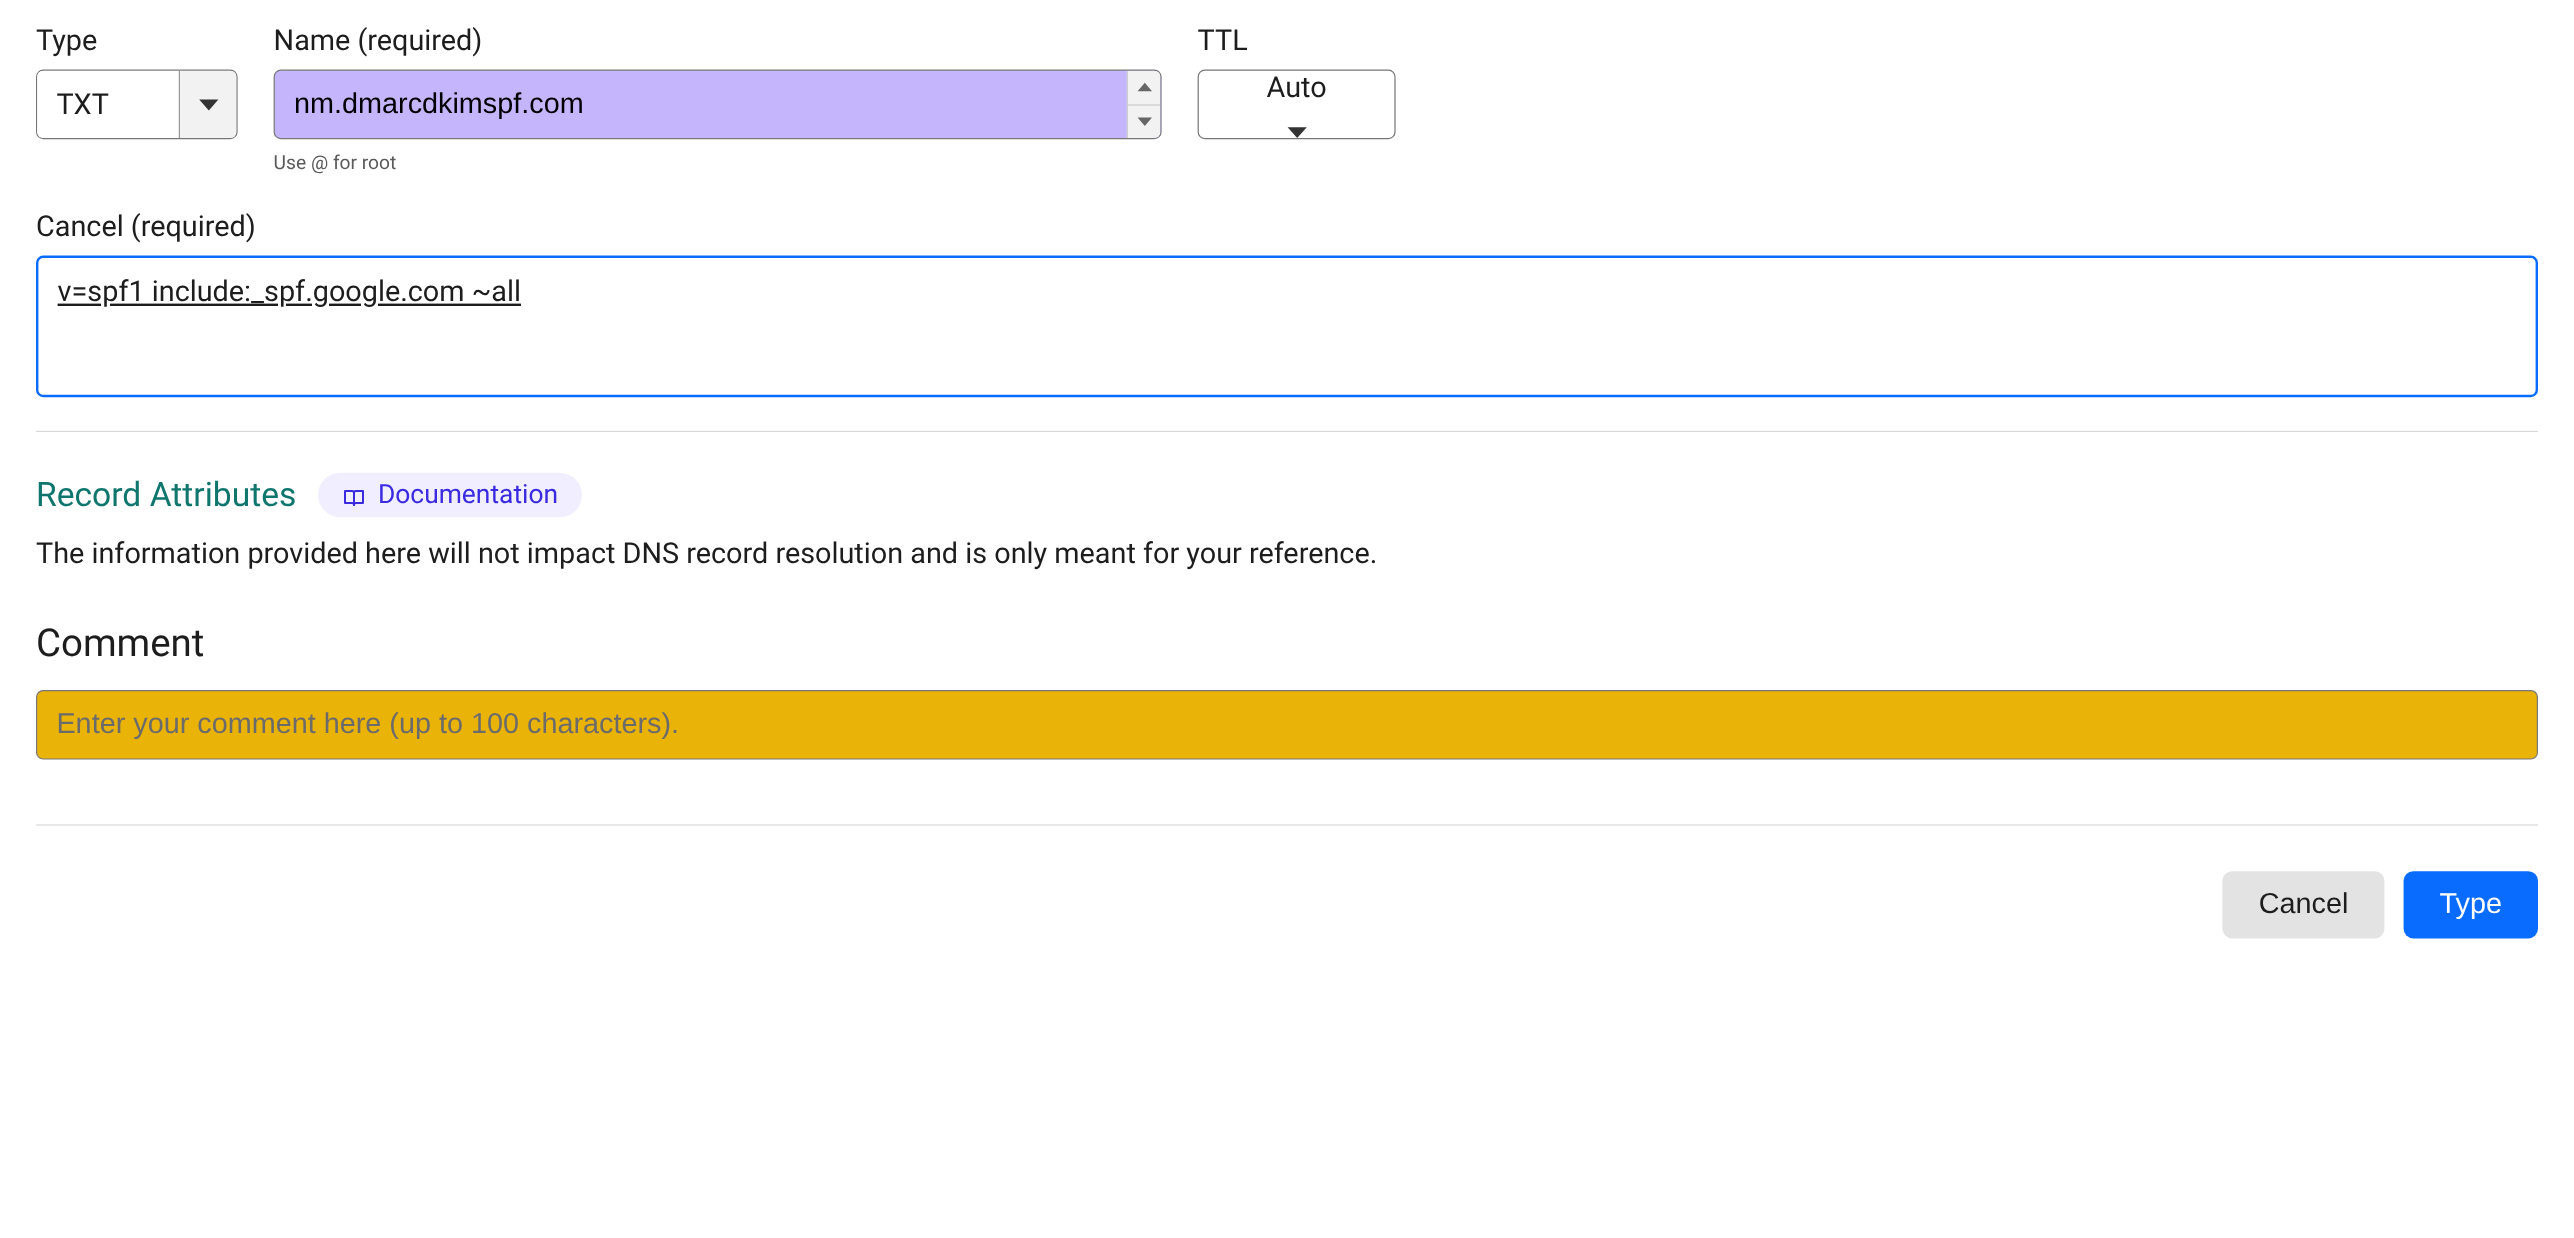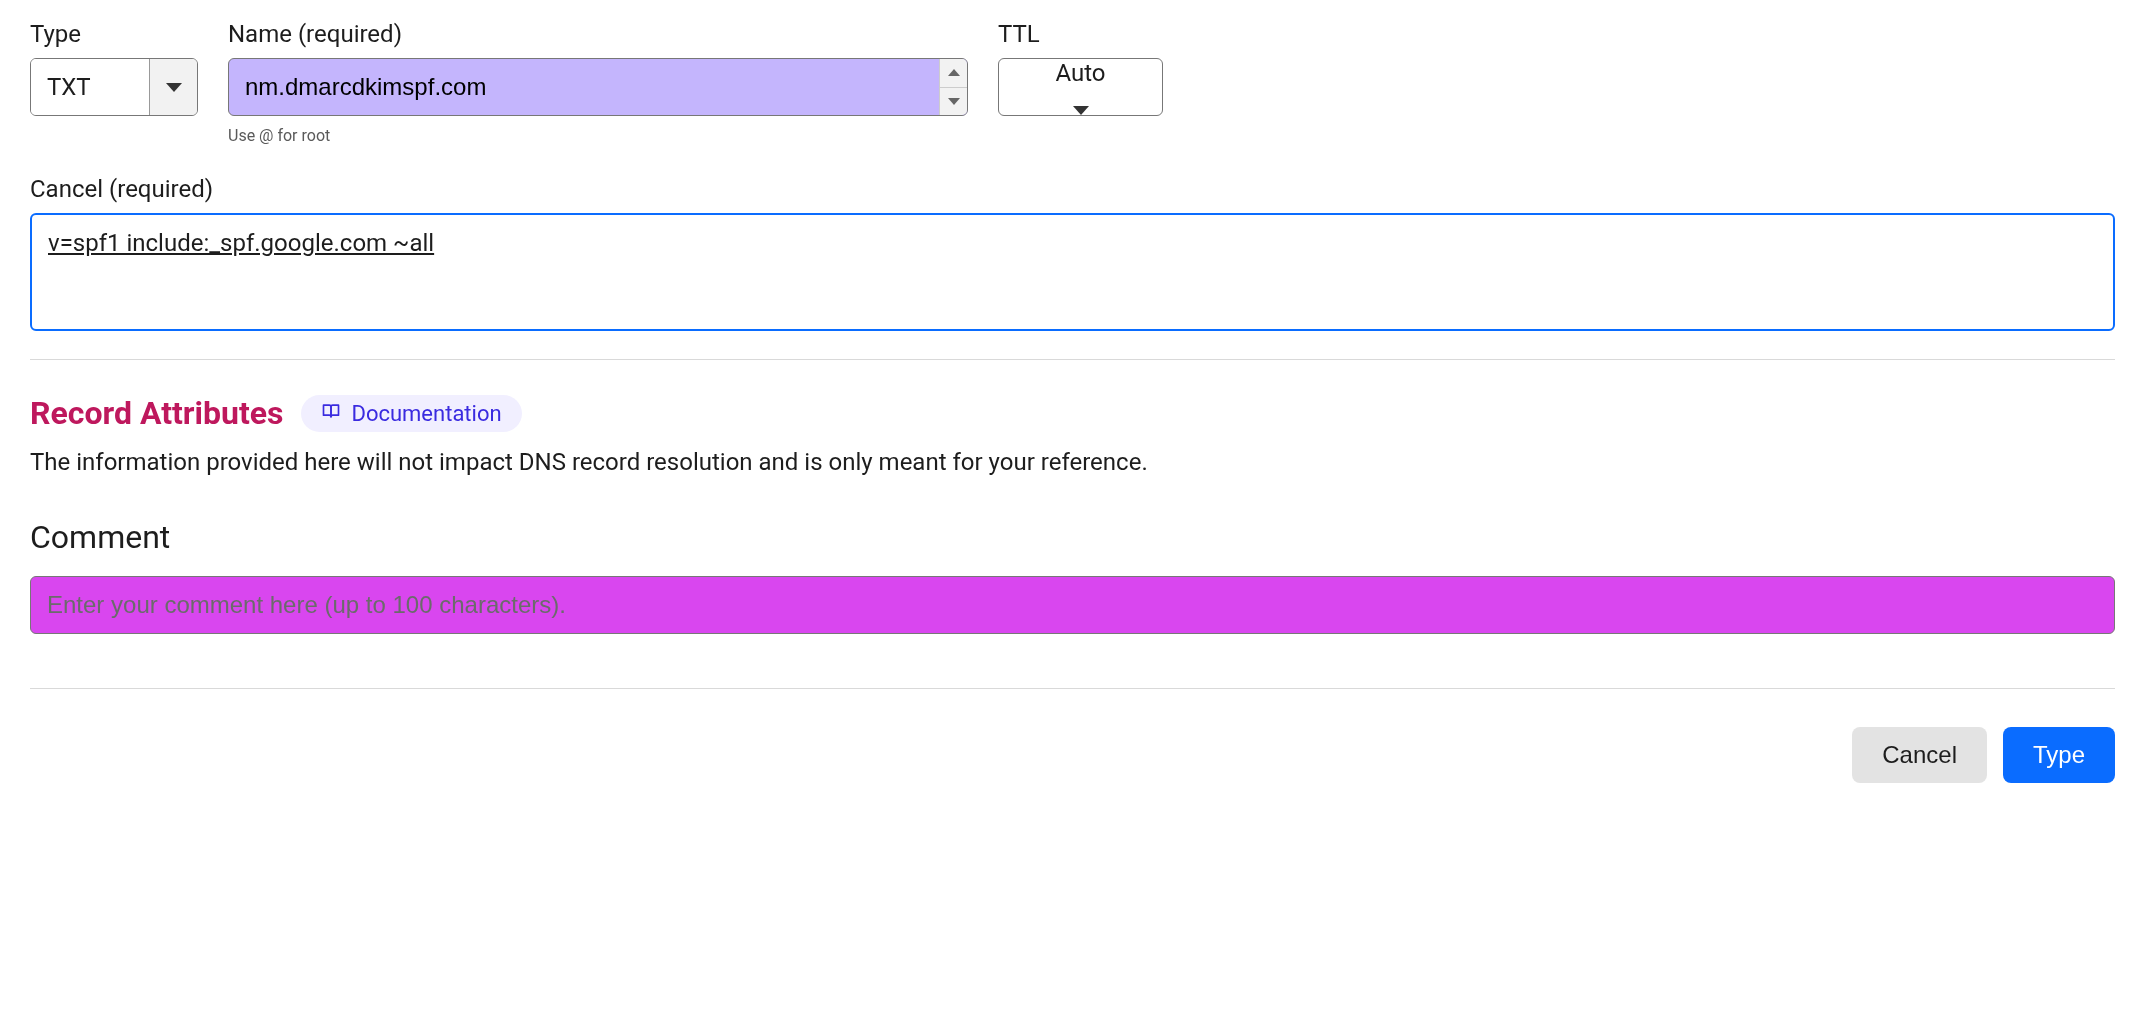--- a/index.html
+++ b/index.html
@@ -133,27 +133,27 @@
       border-top: 1px solid #d9d9d9;
       margin: 28px 0 34px 0;
     }
     .attr-header {
       display: flex;
       align-items: center;
       gap: 18px;
       margin-bottom: 12px;
     }
     .attr-title {
-      font-size: 32px;
-      font-weight: 700;
-      color: #be185d;
+      font-size: 28px;
+      font-weight: 400;
+      color: #0f766e;
     }
     .doc-badge {
       display: inline-flex;
-      align-items: flex-start;
+      align-items: flex-end;
       gap: 10px;
       background: #f1efff;
       color: #3a2be0;
       border-radius: 999px;
       padding: 6px 20px;
       font-size: 22px;
       cursor: pointer;
     }
     .doc-icon {
       width: 20px; height: 20px;
@@ -169,21 +169,21 @@
       font-size: 32px;
       margin-bottom: 20px;
     }
     .comment-input {
       width: 100%;
       height: 58px;
       border: 1px solid #777;
       border-radius: 6px;
       font-size: 24px;
       padding: 0 16px;
-      background: #d946ef;
+      background: #eab308;
       color: #1d1d1d;
     }
     .comment-input::placeholder { color: #6b6b6b; }
     .footer {
       display: flex;
       justify-content: flex-end;
       gap: 16px;
       margin-top: 38px;
     }
     .btn {

